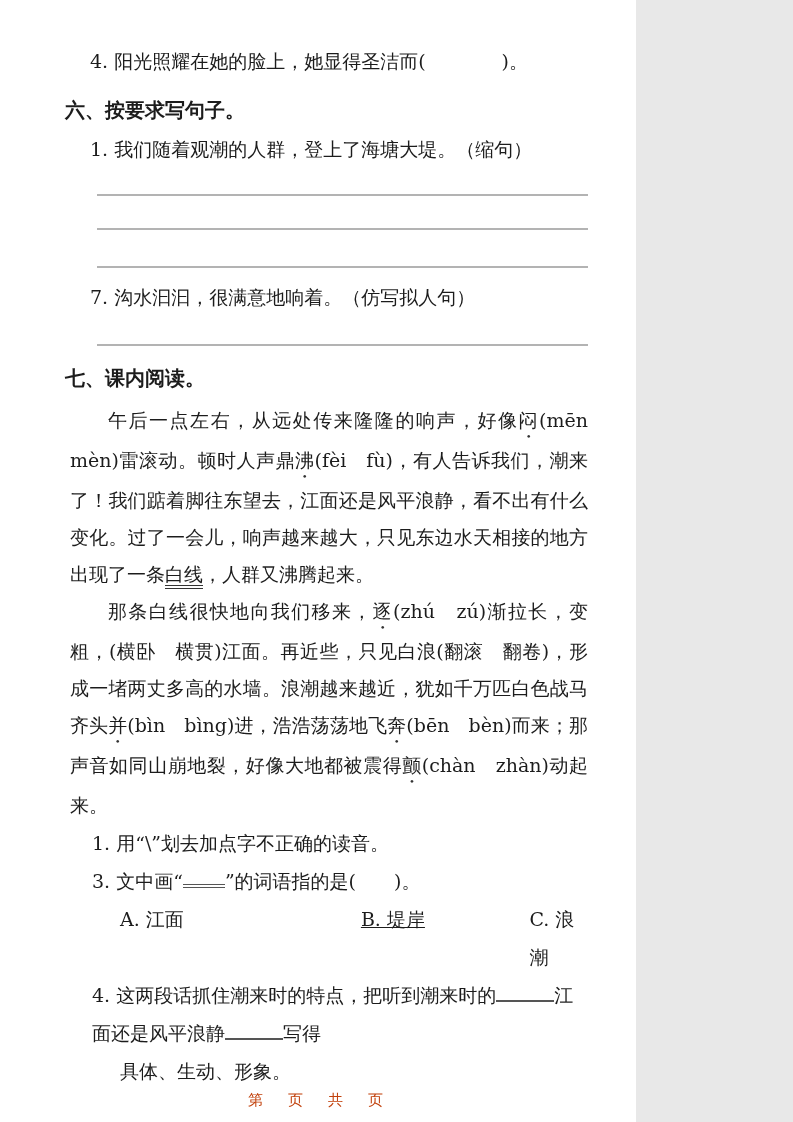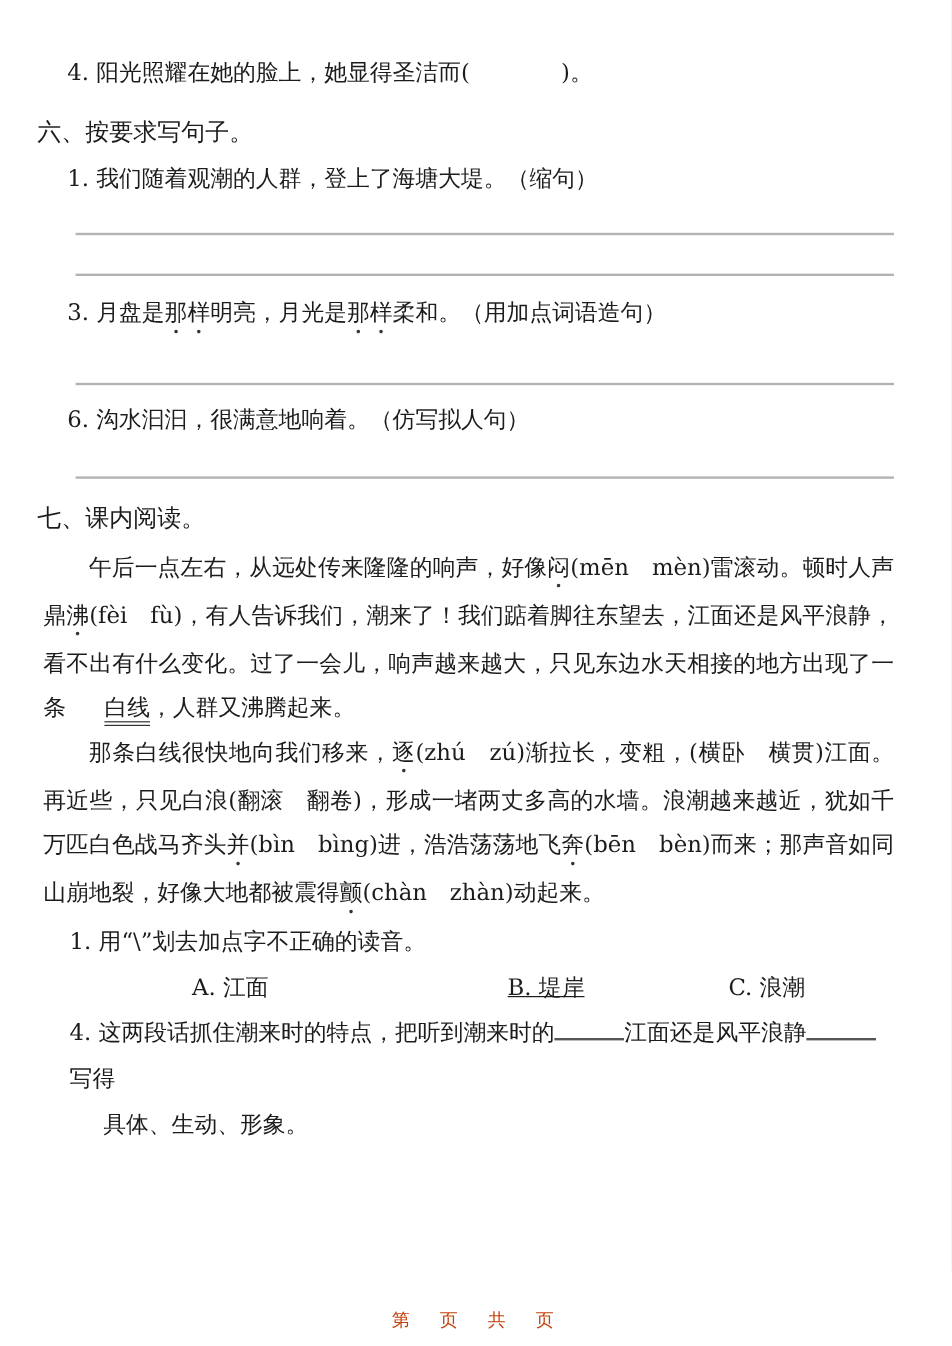--- a/index.html
+++ b/index.html
@@ -1,37 +1,37 @@
 <!DOCTYPE html>
 <html><head>
 <meta charset="utf-8">
 <style>
   html,body { margin:0; padding:0; background:#e8e8e8; }
   .page {
-    width:793px; height:1122px; background:#ffffff; position:relative;
-    box-sizing:border-box; padding:50px 48px 0 31px;
+    width:636px; height:1122px; background:#ffffff; position:relative;
+    box-sizing:border-box; padding:50px 48px 0 65px;
     font-family:"DejaVu Serif", serif; color:#1c1c1c; overflow:hidden;
   }
   .heading {
-    font-family:"DejaVu Sans", sans-serif; font-weight:normal;
+    font-family:"DejaVu Sans", sans-serif; font-weight:bold;
     font-size:20px; line-height:24px;
   }
   .item { padding-left:25px; font-size:19px; line-height:22px; }
   .ans-line { height:0; border-top:2px solid #b3b3b3; margin-left:32px; }
   .passage { font-size:19px; line-height:37px; text-align:justify; padding-left:5px; }
   .passage p { margin:0; text-indent:2em; }
   .questions { font-size:19px; line-height:38px; padding-left:27px; }
   .q-cont { padding-left:28px; }
   .options { display:flex;justify-content:center; }
   .opt-a { width:263px; } .opt-b { width:184px;text-decoration:underline; }
   .em-dot {
     -webkit-text-emphasis:dot #333; -webkit-text-emphasis-position:under right;
     text-emphasis:dot #333; text-emphasis-position:under right;
   }
-  .dbl-word { border-bottom:4px double #333;margin-left:32px; }
+  .dbl-word { border-bottom:4px double #333; }
   .blank-s { display:inline-block; width:42px; height:14px; border-bottom:2px solid #555; }
   .blank-d { display:inline-block; width:42px; height:11px; border-bottom:4px double #555; }
   .blank-u { display:inline-block; width:58px; height:14px; border-bottom:2px solid #555; }
   .wavy-svg { vertical-align:-2px; }
   .footer {
     position:absolute; bottom:12px; left:0; right:0; text-align:center;
     font-family:"DejaVu Sans", sans-serif; font-size:15px; letter-spacing:5px; color:#c2410c;
   }
   .mt26{margin-top:26px}.mt24{margin-top:16px}.mt20{margin-top:20px}
   .mt18{margin-top:18px}.mt36{margin-top:36px}.mt34{margin-top:34px}.mt32{margin-top:32px}
@@ -44,39 +44,39 @@
 
   <div class="item">4. 阳光照耀在她的脸上，她显得圣洁而(　　　　)。</div>
 
   <div class="heading mt26">六、按要求写句子。</div>
 
   <div class="item mt24">1. 我们随着观潮的人群，登上了海塘大堤。（缩句）</div>
   <div class="ans-line mt34"></div>
 
   <div class="ans-line mt32"></div>
 
-  <div class="item mt20">
-    <span>3. 月盘是</span><span class="em-dot">那样</span><span>明亮，月光是</span><span class="em-dot">那样</span><span>柔和。（用加点词语造句）</span>
-  </div>
   <div class="ans-line mt36"></div>
 
-  <div class="item mt18">6. 沟水汩汩，很满意地响着。（仿写拟人句）</div>
+  <div class="item mt18">7. 沟水汩汩，很满意地响着。（仿写拟人句）</div>
   <div class="ans-line mt36"></div>
 
   <div class="heading mt20">七、课内阅读。</div>
 
   <div class="passage mt12">
     <p><span>午后一点左右，从远处传来隆隆的响声，好像</span><span class="em-dot">闷</span><span>(mēn　mèn)雷滚动。顿时人声鼎</span><span class="em-dot">沸</span><span>(fèi　fù)，有人告诉我们，潮来了！我们踮着脚往东望去，江面还是风平浪静，看不出有什么变化。过了一会儿，响声越来越大，只见东边水天相接的地方出现了一条</span><span class="dbl-word">白线</span><span>，人群又沸腾起来。</span></p>
     <p><span>那条白线很快地向我们移来，</span><span class="em-dot">逐</span><span>(zhú　zú)渐拉长，变粗，(横卧　横贯)江面。再近些，只见白浪(翻滚　翻卷)，形成一堵两丈多高的水墙。浪潮越来越近，犹如千万匹白色战马齐头</span><span class="em-dot">并</span><span>(bìn　bìng)进，浩浩荡荡地飞</span><span class="em-dot">奔</span><span>(bēn　bèn)而来；那声音如同山崩地裂，好像大地都被震得</span><span class="em-dot">颤</span><span>(chàn　zhàn)动起来。</span></p>
   </div>
 
   <div class="questions mt4">
     <div>1. 用“\”划去加点字不正确的读音。</div>
 
 
+    <div>
+      <span>3. 文中画“</span><span class="blank-d"></span><span>”的词语指的是(　　)。</span>
+    </div>
 
     <div class="options q-cont">
       <span class="opt-a">A. 江面</span>
       <span class="opt-b">B. 堤岸</span>
       <span class="opt-c">C. 浪潮</span>
     </div>
 
     <div>
       <span>4. 这两段话抓住潮来时的特点，把听到潮来时的</span><span class="blank-u"></span><span>江面还是风平浪静</span><span class="blank-u"></span><span>写得</span>
     </div>

